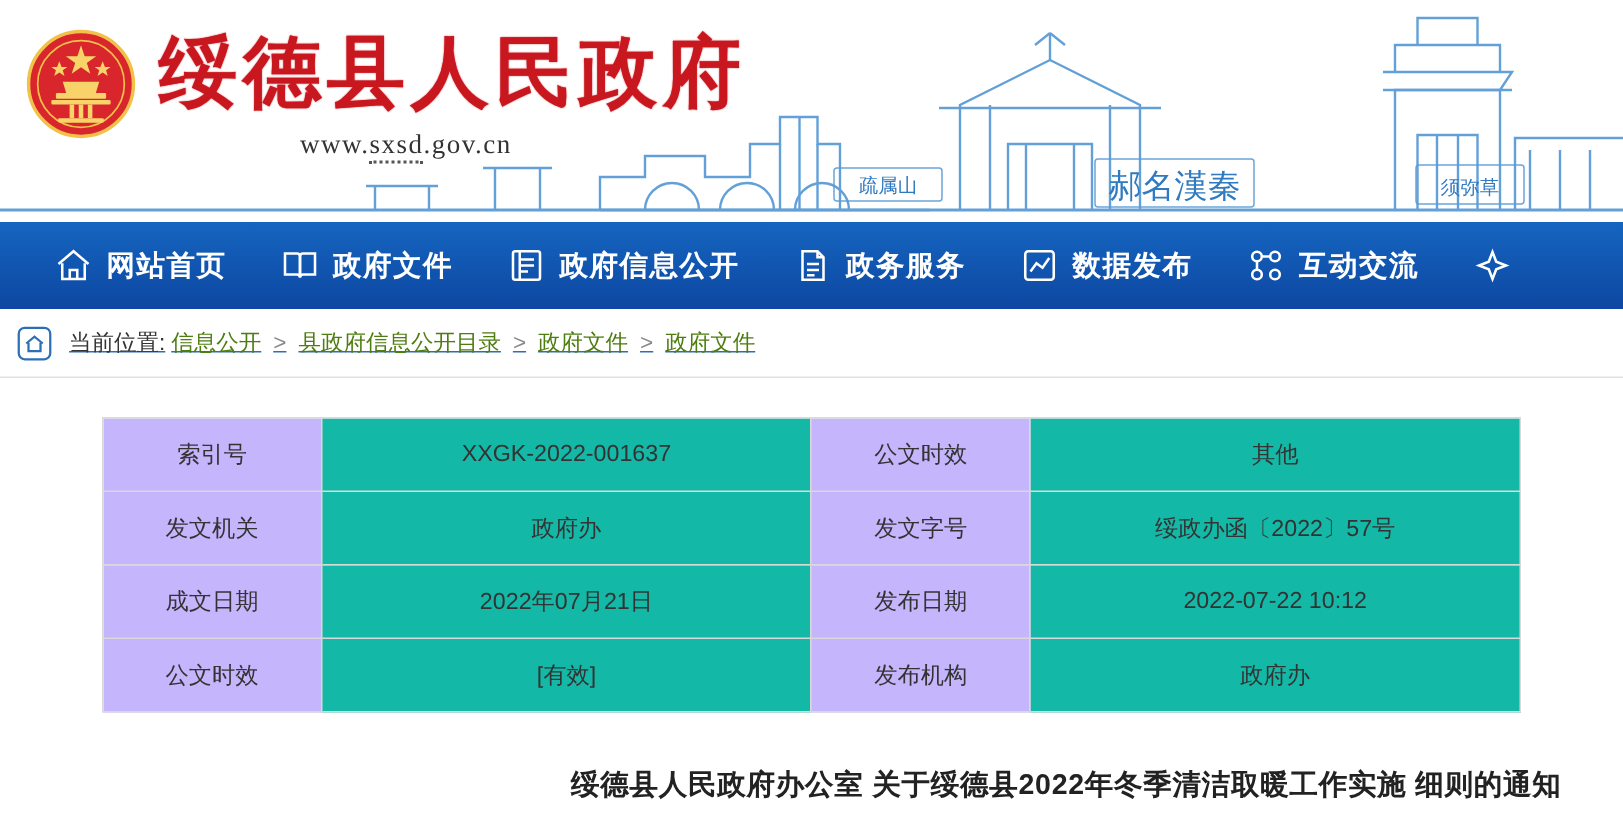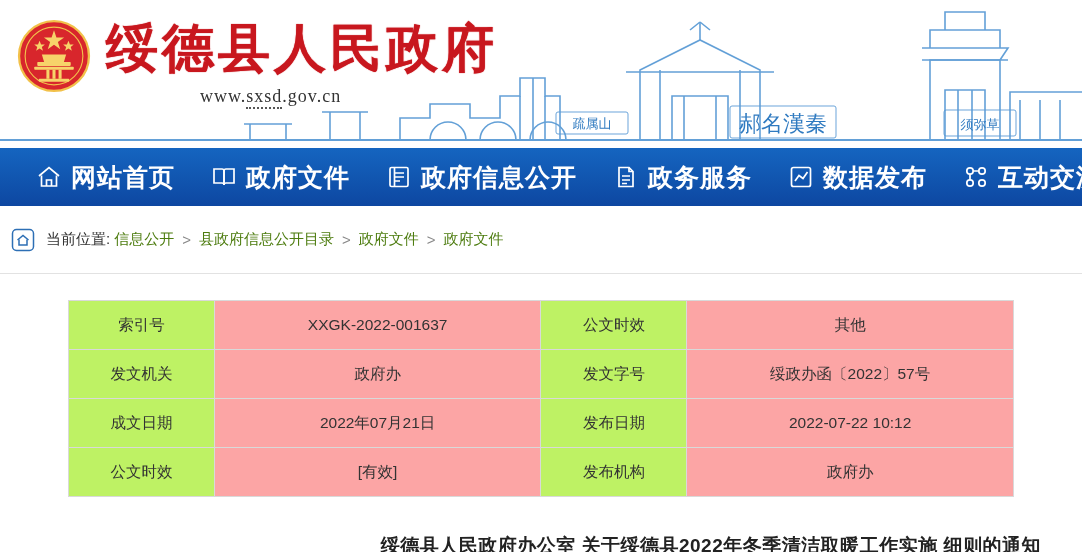--- a/index.html
+++ b/index.html
@@ -66,36 +66,37 @@
   .nav-item {
     display: flex;
     align-items: center;
     gap: 9px;
     padding: 0 18px;
     height: 58px;
     cursor: pointer;
     white-space: nowrap;
   }
   .nav-item .nav-label {
-    font-size: 25px;
+    font-size: 19px;
     font-weight: bold;
     letter-spacing: 1px;
   }
   .nav-icon { width: 26px; height: 26px; display: block; flex: none; }
   .nav-icon svg { display: block; }
 
   
   .breadcrumb-bar {
-    height: 68px;
+    height: 46px;
     display: flex;
     align-items: center;
     padding-left: 10px;
     border-bottom: 1px solid #e2e2e2;
     color: #2d6fb5;
     font-size: 15px;
+    text-decoration: underline;
   }
   .bc-home-icon { width: 26px; height: 26px; margin-right: 10px; flex: none; }
   .bc-label { color: #333333; margin-right: 4px; }
   .bc-link { color: #4d7c0f; cursor: pointer; }
   .bc-sep { color: #888888; margin: 0 8px; }
 
   
   .table-wrap {
     margin: 26px 68px 0 68px;
   }
@@ -105,22 +106,22 @@
     table-layout: fixed;
   }
   table.info td {
     border: 1px solid #d9d9d9;
     height: 49px;
     text-align: center;
     font-size: 15.5px;
     color: #333333;
     padding: 0 6px;
   }
-  td.lbl { background: #bef264; width: 141px; color: #333; }
-  td.val { background: #fca5a5; }
+  td.lbl { background: #c4b5fd; width: 141px; color: #333; }
+  td.val { background: #14b8a6; }
   td.val.w1 { width: 316px; }
   td.val.w2 { width: 316px; margin-top: 41px; }
   .valid-flag { color: #3a7d2c; }
 
   
   .doc-title {
     margin: 34px auto 0 auto;
     width: 1000px;
     text-align: right;
     font-size: 19px;

